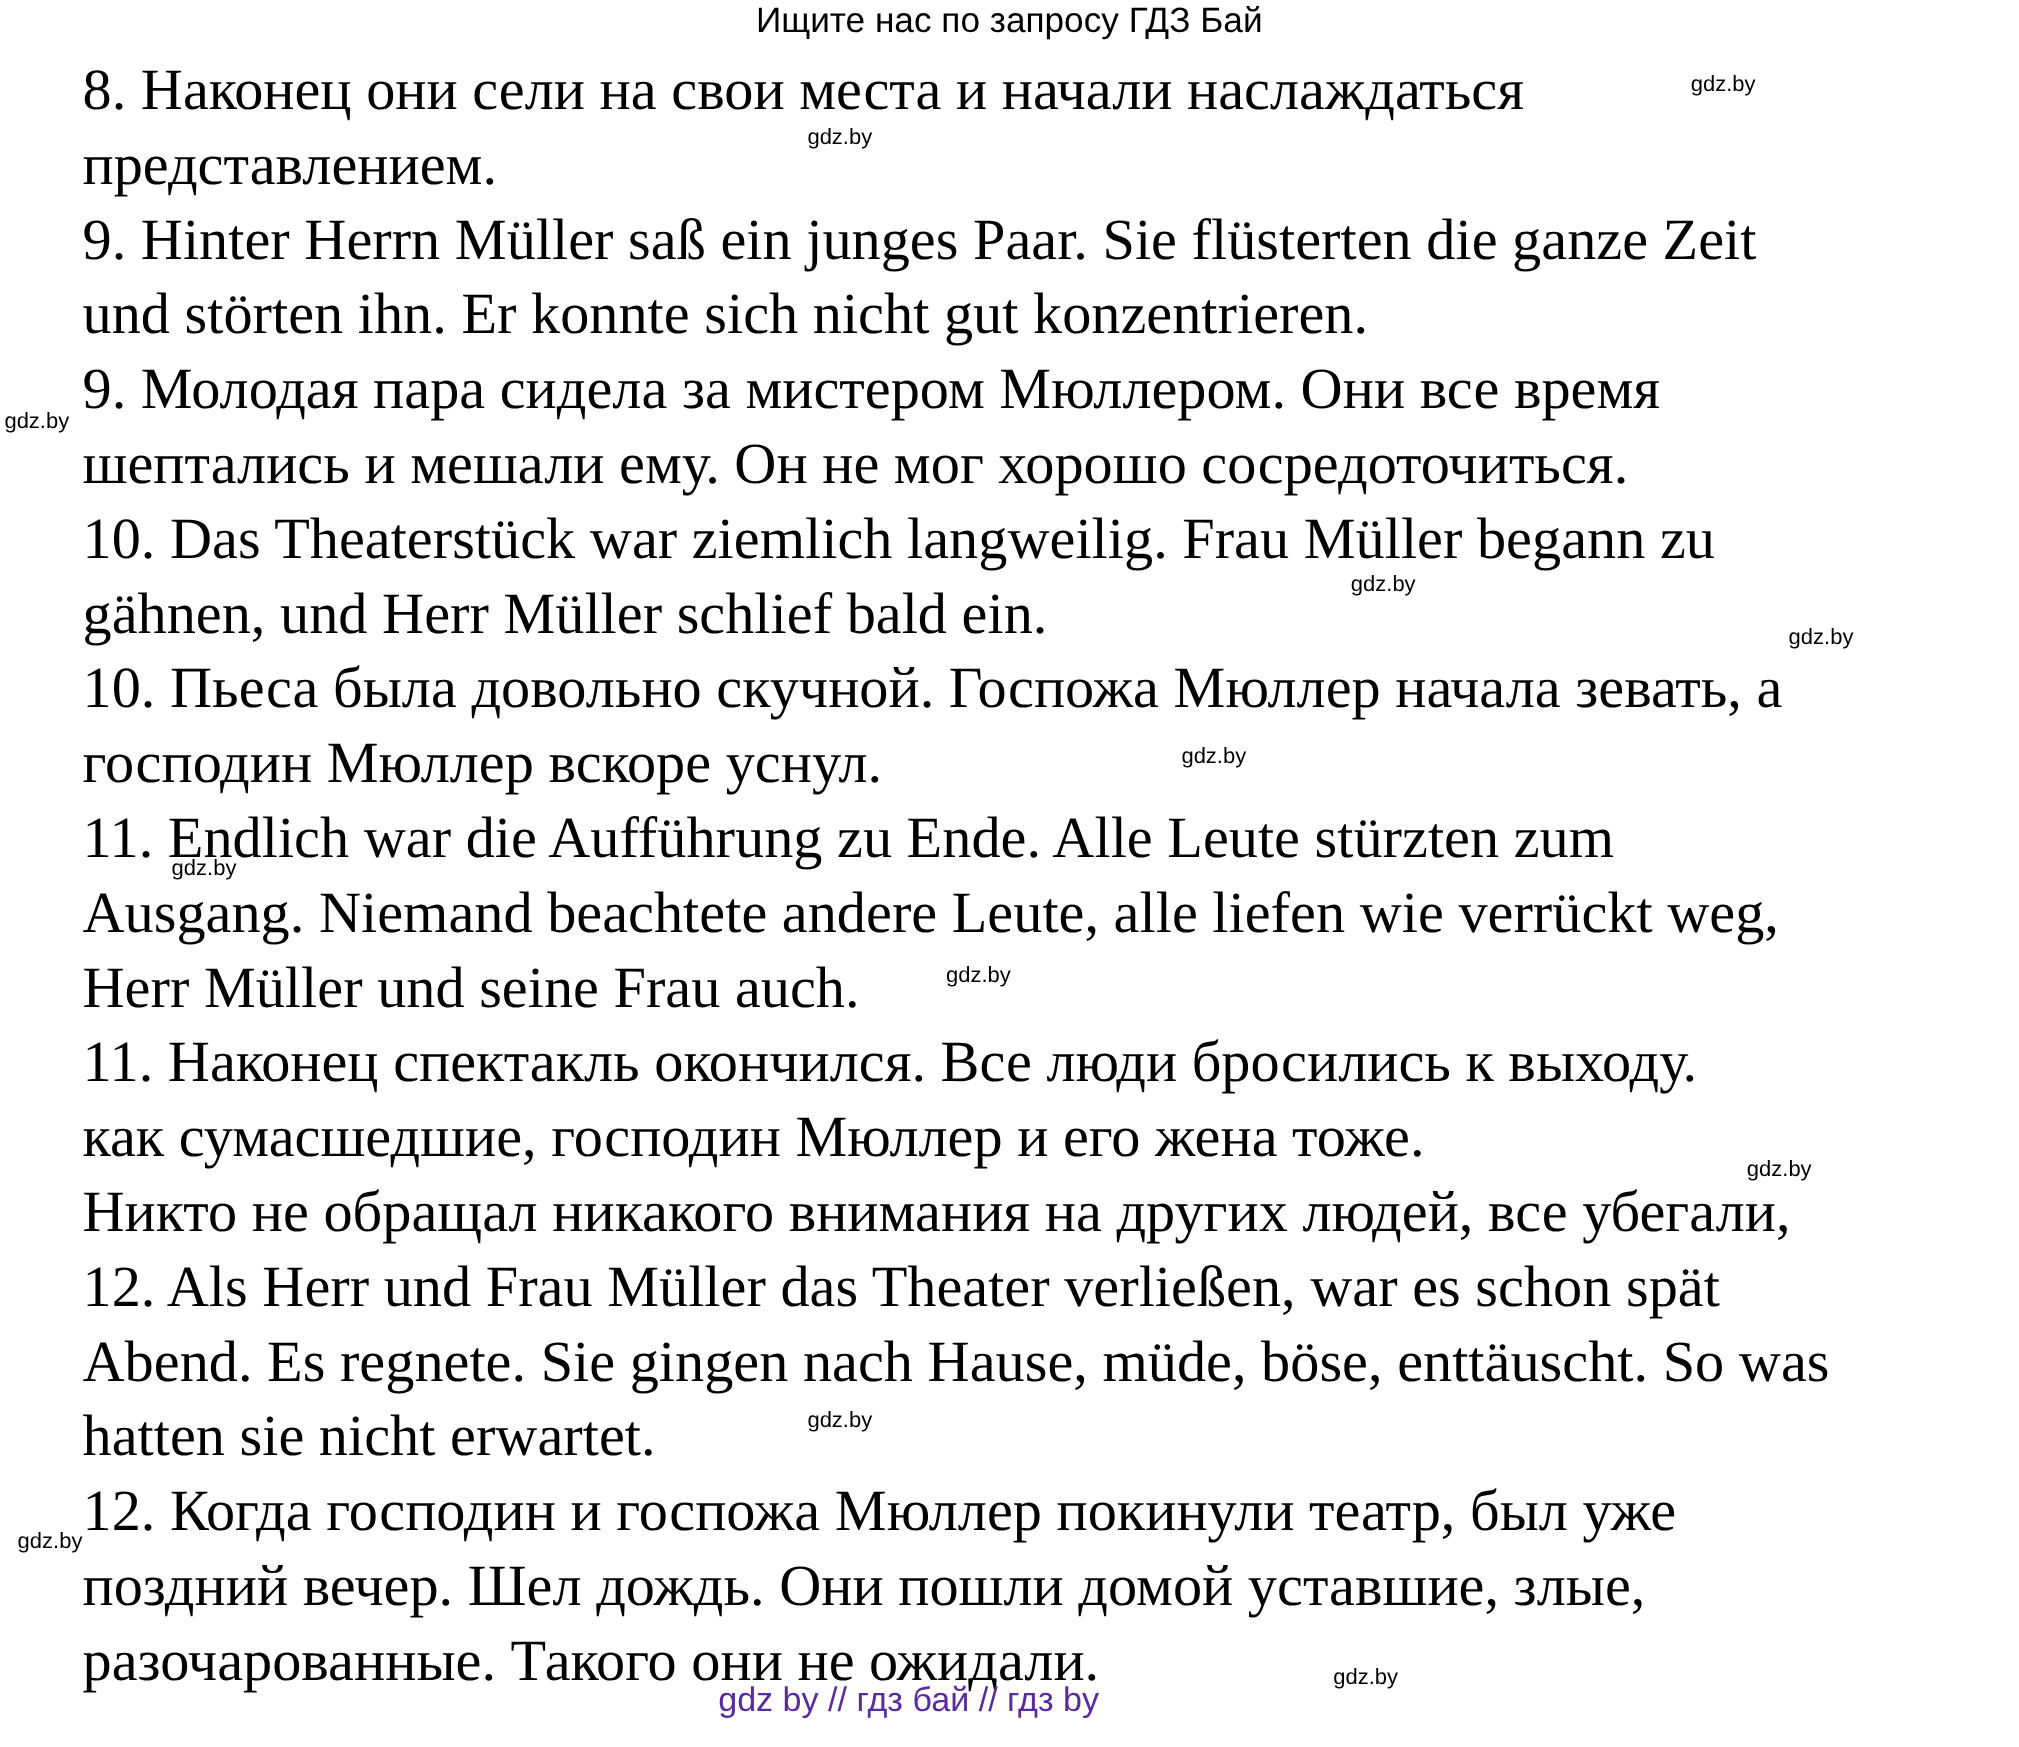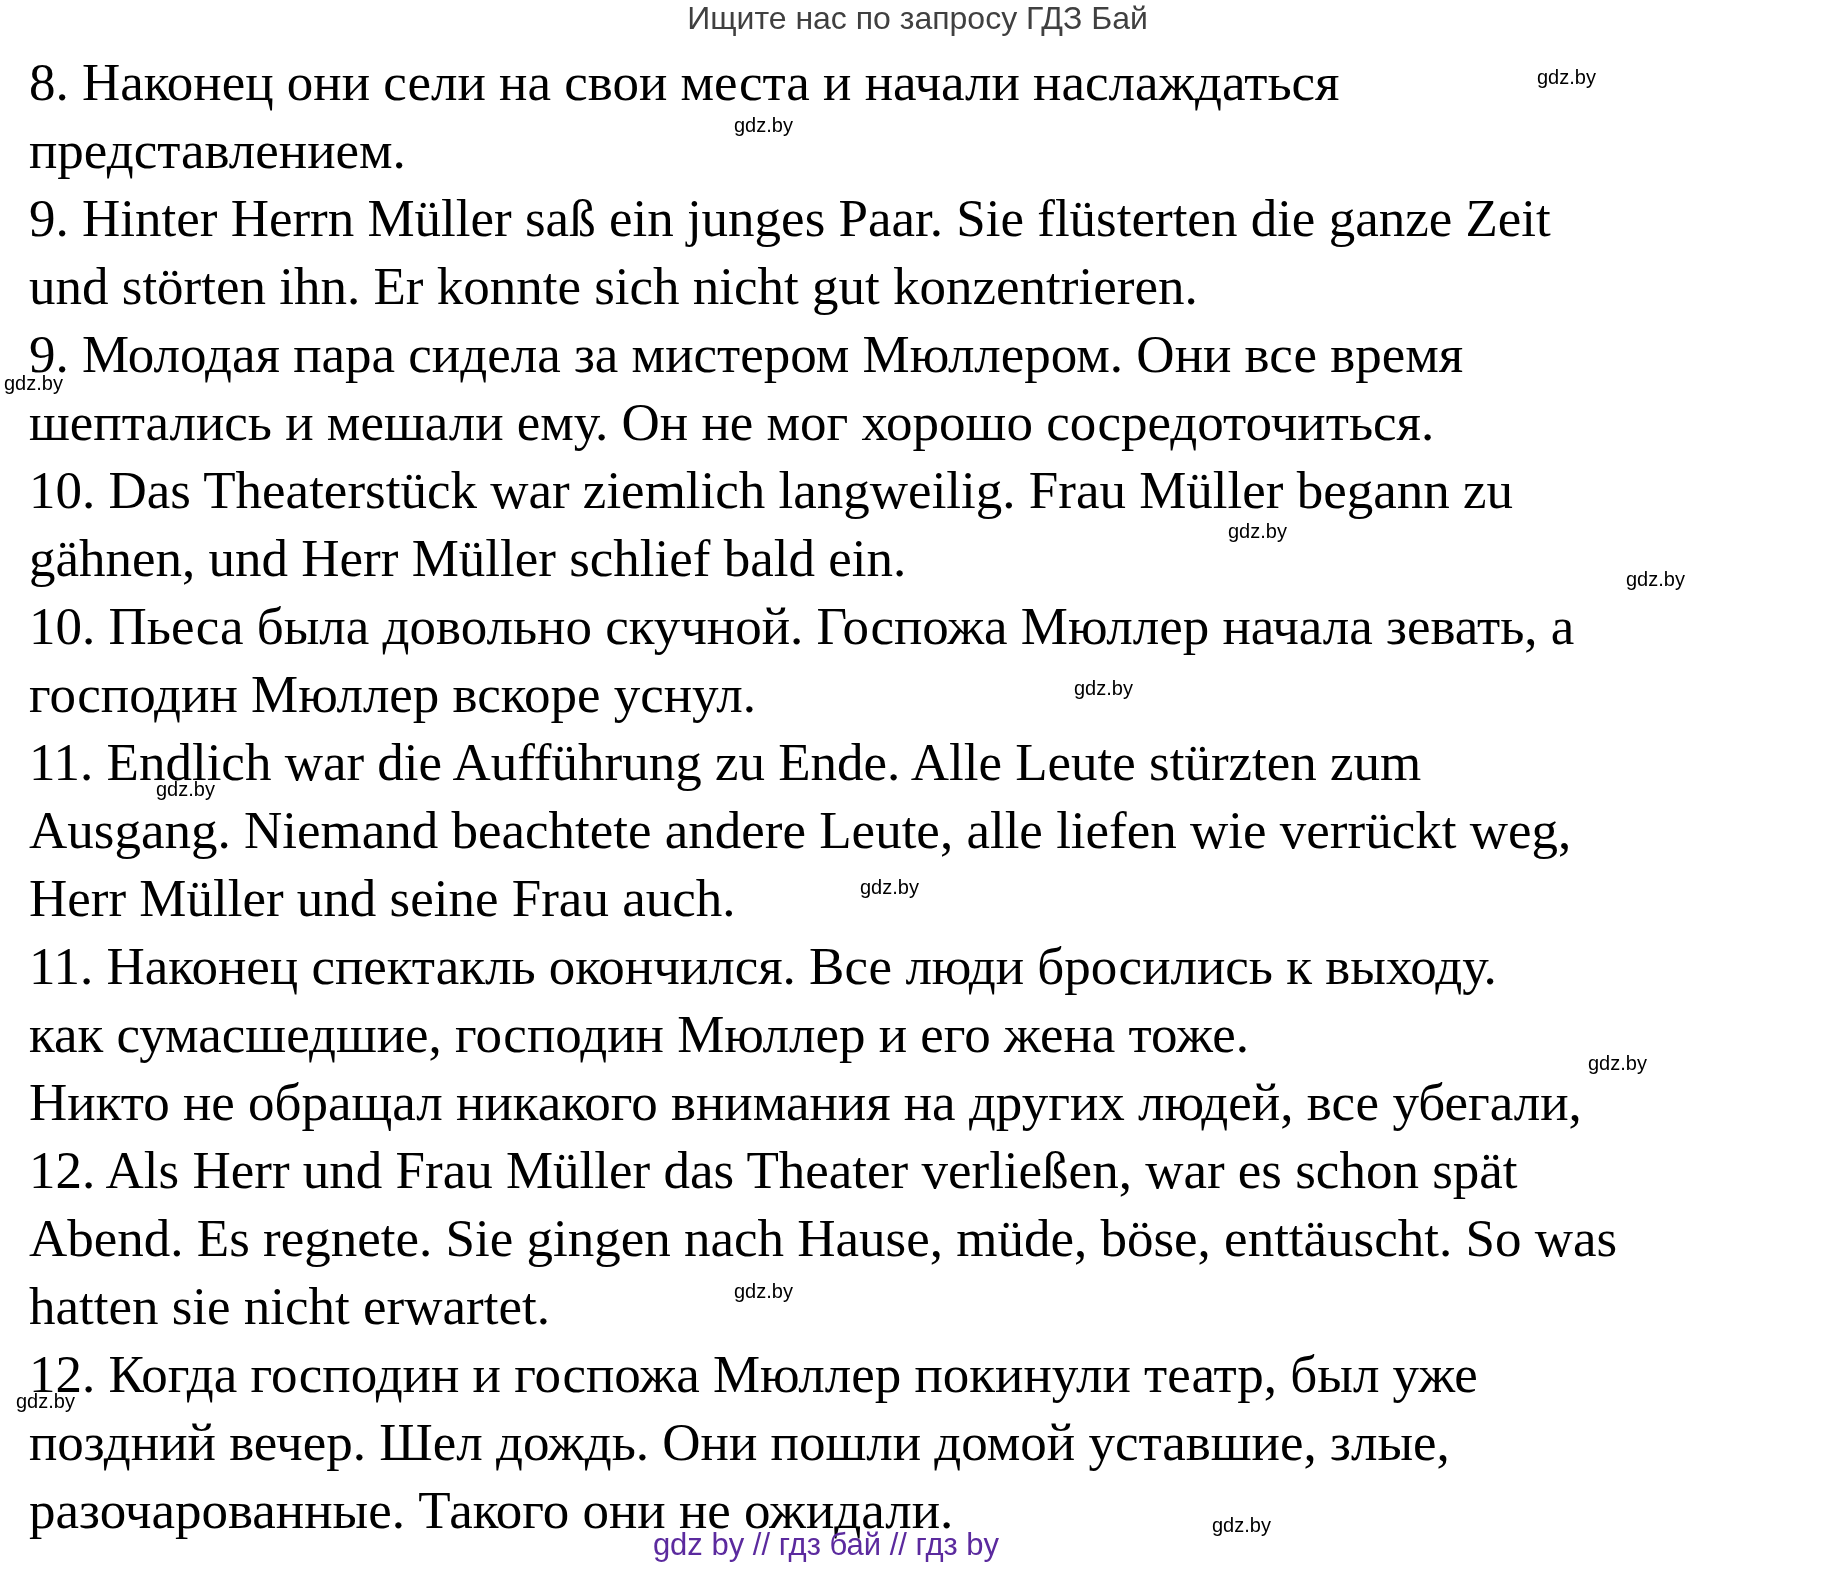--- a/index.html
+++ b/index.html
@@ -1,21 +1,21 @@
 <!DOCTYPE html>
 <html><head>
 <meta charset="utf-8">
 <style>
   html, body { margin:0; padding:0; background:#fff; }
   body { width:1835px; height:1588px; position:relative; overflow:hidden; }
   .banner { position:absolute; top:0; left:0; width:1835px; text-align:center;
-    font-family:"Liberation Sans", sans-serif; font-size:32px; color:#404040; line-height:36px; }
+    font-family:"Liberation Sans", sans-serif; font-size:32px; color:#000000; line-height:36px; }
   .text { position:absolute; left:29px; top:48px; width:1800px;
     font-family:"Liberation Serif", serif; font-size:53px; line-height:68px; color:#000; white-space:nowrap; }
-  .line { height:68px; }
+  .line { height:68px;margin-left:46px; }
   .wm { position:absolute; font-family:"Liberation Sans", sans-serif; font-size:20px; color:#000; }
   .footer { position:absolute; top:1568px; left:0; width:1652px; text-align:center;
     font-family:"Liberation Sans", sans-serif; font-size:31px; color:#5b2a9e; line-height:34px; margin-top:-40px; }
 </style>
 </head>
 <body>
 
 <div class="banner">Ищите нас по запросу ГДЗ Бай</div>
 
 <div class="text">

